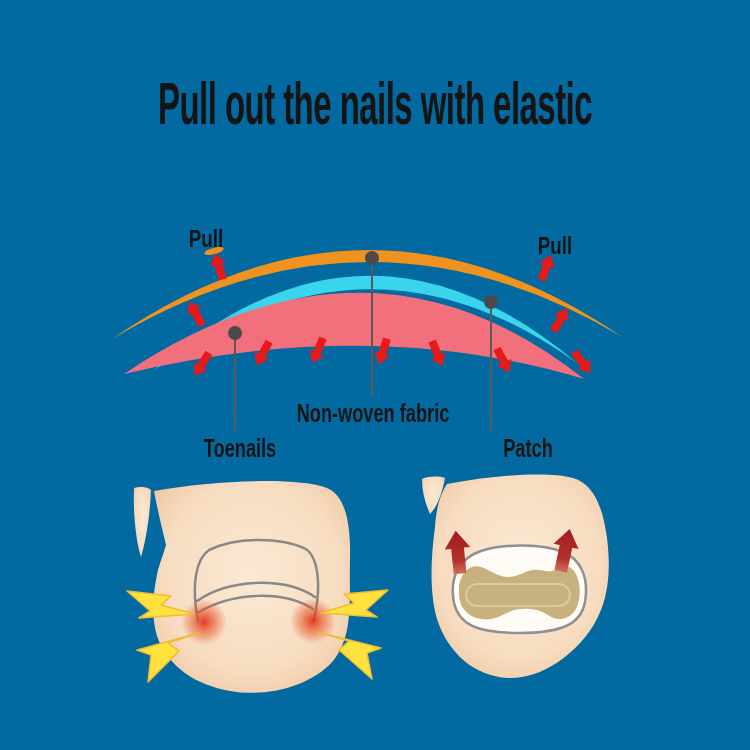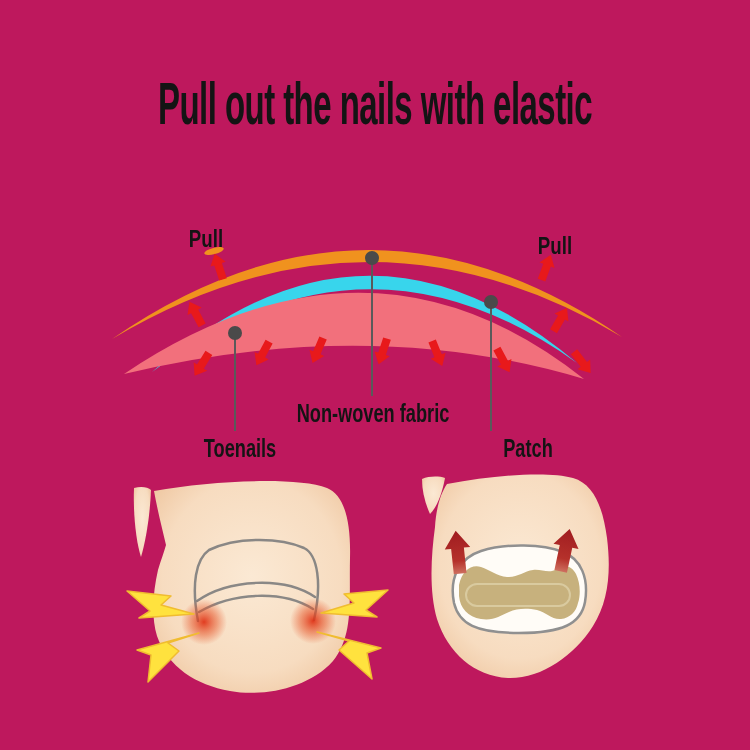--- a/index.html
+++ b/index.html
@@ -1,17 +1,17 @@
 <!DOCTYPE html>
 <html style="--title-text: #141414; --elastic-band-orange: #F0921E; --non-woven-cyan: #38D5EC; --nail-pink: #F2707C; --arrow-red: #E8191B; --lift-arrow-dark-red: #A01C20; --skin-light: #FBE9D4; --skin-shadow: #EFC7A1; --patch-tan: #C7B17D; --lightning-yellow: #FFE23E; --marker-gray: #4A4A4A;"><head>
 <meta charset="utf-8">
 <style>
   html,body{margin:0;padding:0;background:#fff;}
   .canvas{
-    position:relative;width:750px;height:750px;background:#be185d;
+    position:relative;width:750px;height:750px;background:#0369a1;
     overflow:hidden;font-family:"Liberation Sans", sans-serif;
   }
   .condensed{
     position:absolute;font-weight:bold;color:var(--title-text,#141414);
     white-space:nowrap;line-height:1;transform-origin:center top;
   }
   .main-title{
     left:50%;top:74px;font-size:60px;letter-spacing:-1px;
     transform:translateX(-50%) scaleX(0.55);
   }

